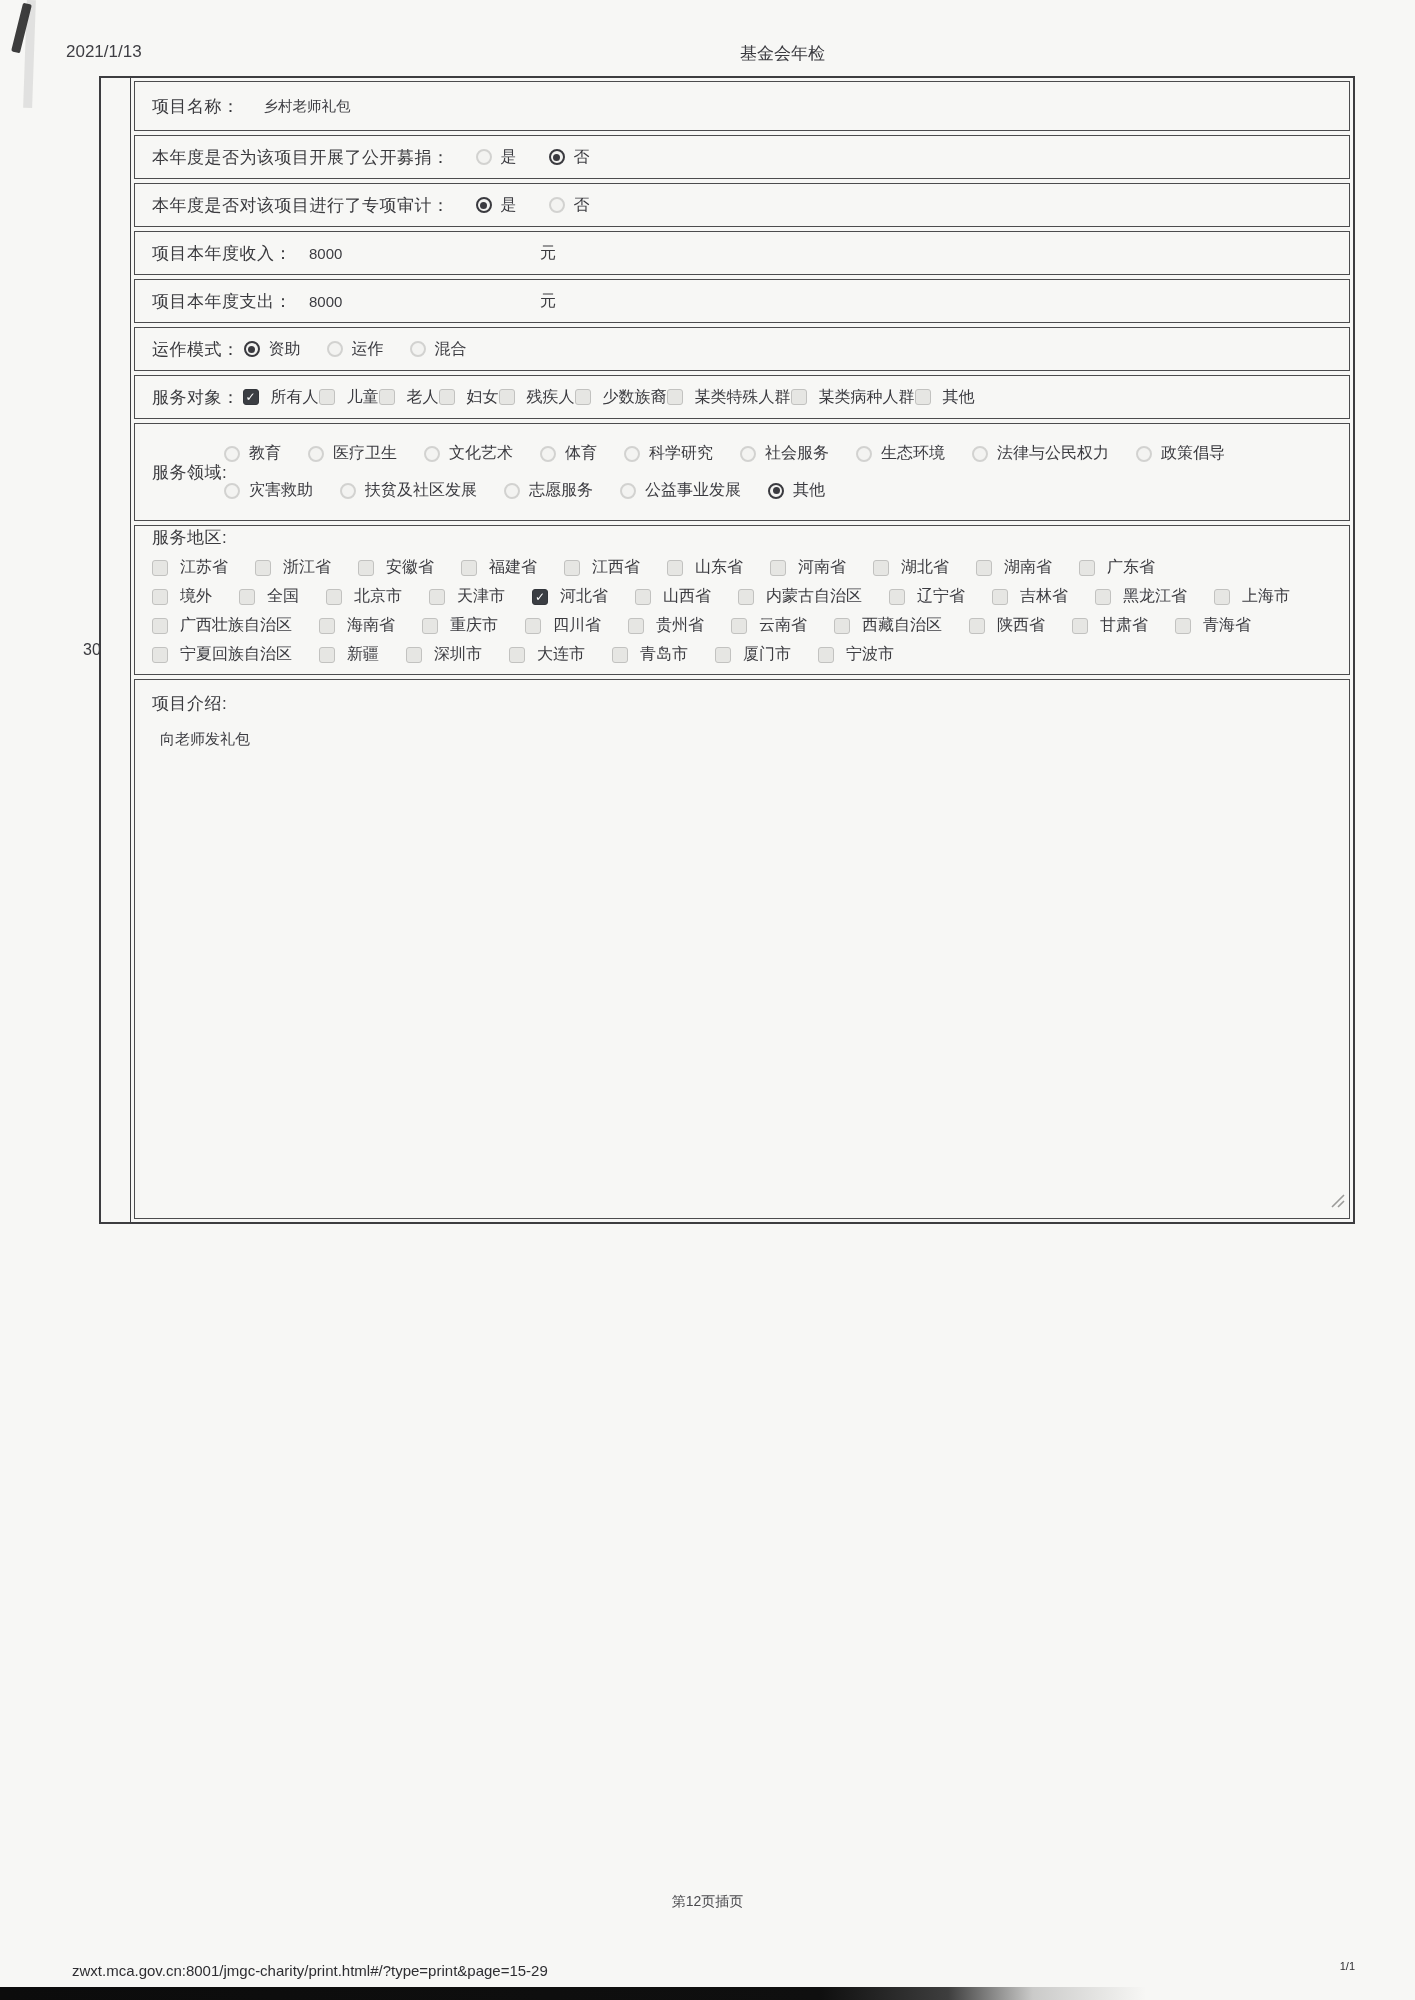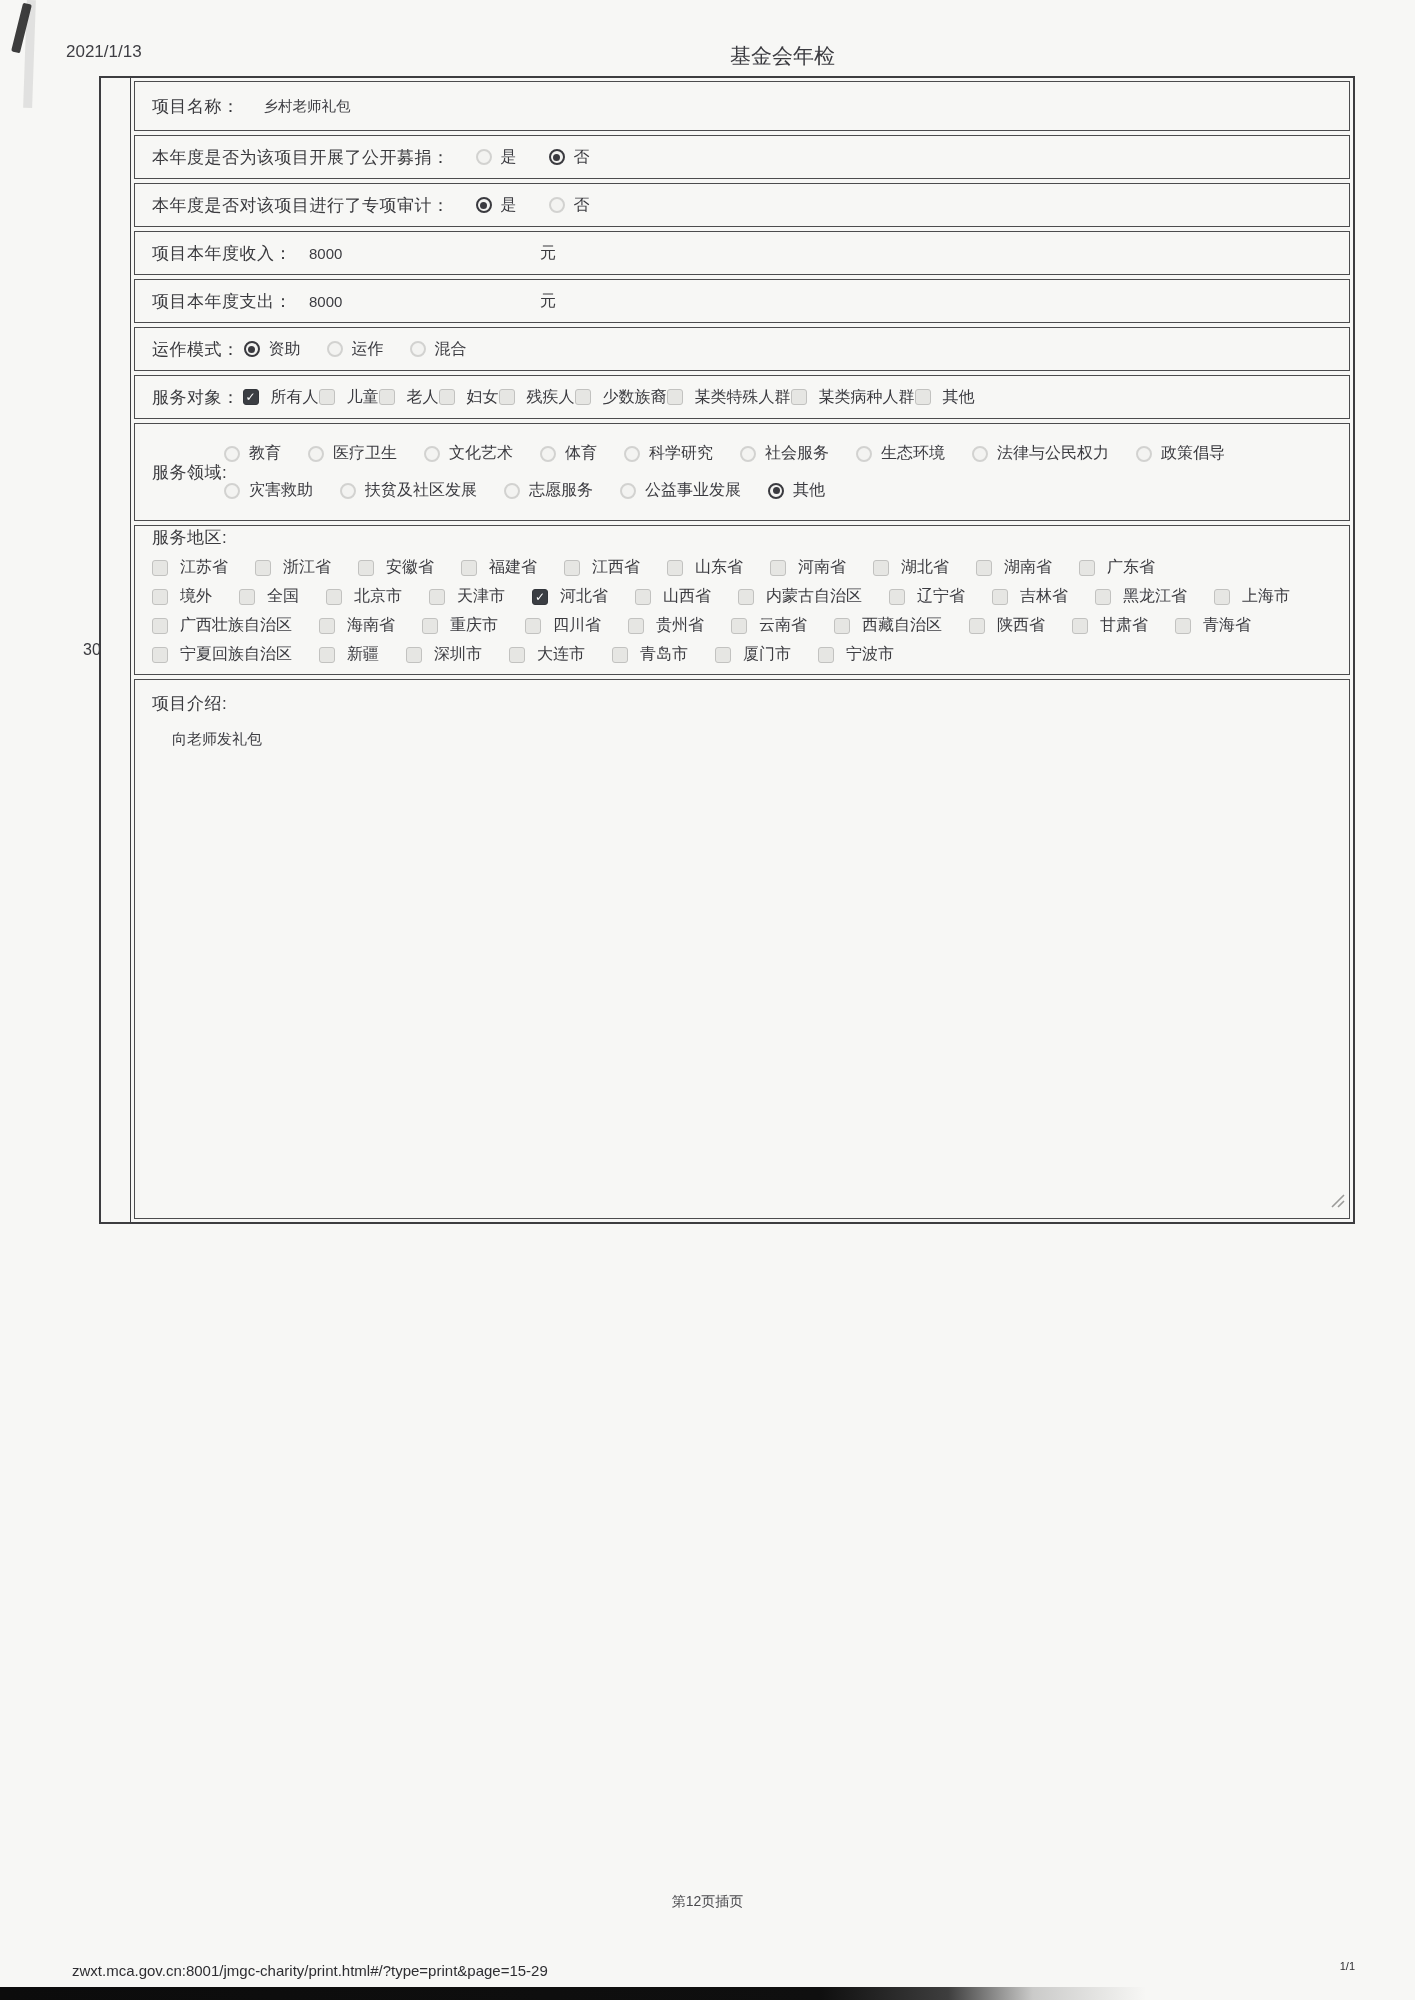--- a/index.html
+++ b/index.html
@@ -9,21 +9,21 @@
     font-family:"Liberation Sans","DejaVu Sans",sans-serif;
     color:#3a3a3e;
   }
   
   .scan-streak{position:absolute;left:17px;top:3px;width:9px;height:50px;background:#232323;transform:rotate(14deg);border-radius:2px;opacity:.88;}
   .scan-band{position:absolute;left:25px;top:0;width:9px;height:108px;background:#cfcfcd;opacity:.55;transform:rotate(2deg);}
   .scan-bottom{position:absolute;left:0;bottom:0;width:100%;height:13px;
     background:linear-gradient(90deg,#0c0c0c 0%,#0f0f0f 58%,#3e3e3e 67%,rgba(120,120,120,.35) 73%,rgba(200,200,200,0) 81%);}
   
   .hdr-date{position:absolute;left:66px;top:42px;font-size:17px;color:#3e3e43;}
-  .hdr-title{position:absolute;left:0;right:0;top:42px;text-align:center;padding-left:150px;font-size:21px;color:#3b3b40;}
+  .hdr-title{position:absolute;left:0;right:0;top:42px;text-align:center;padding-left:150px;font-size:17px;color:#3b3b40;}
   
   .ftr-insert{position:absolute;left:0;right:0;top:1893px;text-align:center;font-size:14px;color:#4a4a4e;}
   .ftr-url{position:absolute;left:44px;top:1962px;font-size:15px;color:#2e2e32;margin-left:28px;}
   .ftr-count{position:absolute;right:60px;top:1960px;font-size:11px;color:#2e2e32;margin-left:8px;}
   .margin-note{position:absolute;left:83px;top:641px;font-size:16px;color:#3a3a3e;}
   
   .form-table{position:absolute;left:99px;top:76px;width:1256px;height:1148px;border:2px solid #3d3d40;display:flex;box-sizing:border-box;}
   .gutter{width:29px;border-right:1.5px solid #3d3d40;flex-shrink:0;}
   .rows{flex:1;display:flex;flex-direction:column;padding:3px;box-sizing:border-box;}
   .form-row{border:1.5px solid #4c4c4e;margin-bottom:4px;display:flex;align-items:center;padding-left:17px;font-size:17px;box-sizing:border-box;flex-shrink:0;background:transparent;}
@@ -50,21 +50,21 @@
   .checkbox.checked{background:#3b3e43;border-color:#33363b;}
   .checkbox.checked::after{content:"\2713";color:#fff;font-size:12px;font-weight:bold;line-height:1;}
   .option .checkbox{margin-right:3px;}
   
   .field-label{width:58px;line-height:25px;letter-spacing:.5px;}
   .field-lines{display:flex;flex-direction:column;gap:16px;margin-left:14px;}
   .field-lines .opt-group{gap:27px;}
   
   .region-line{display:flex;align-items:center;gap:27px;margin-top:8px;height:21px;}
   
-  .intro-val{margin-left:20px;margin-top:15px;font-size:15px;color:#3e3e43;}
+  .intro-val{margin-left:8px;margin-top:15px;font-size:15px;color:#3e3e43;}
   .resize-handle{position:absolute;right:4px;bottom:5px;}
 </style>
 </head>
 <body>
 
 <div class="scan-band"></div>
 <div class="scan-streak"></div>
 <div class="scan-bottom"></div>
 
 <div class="hdr-date">2021/1/13</div>

